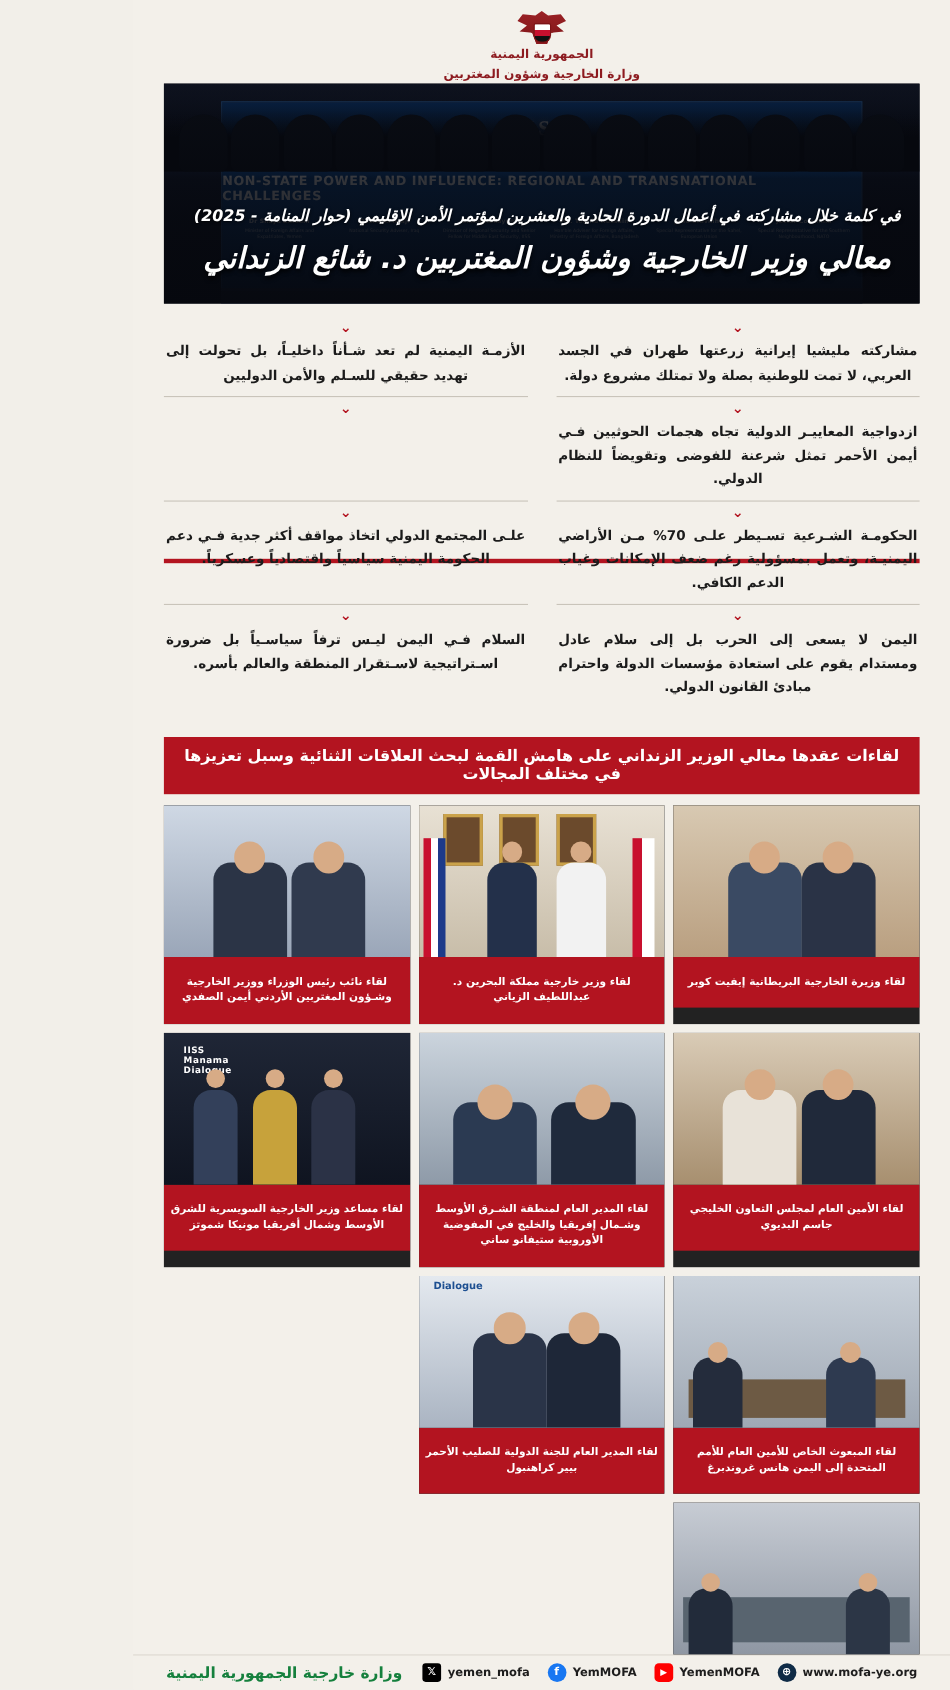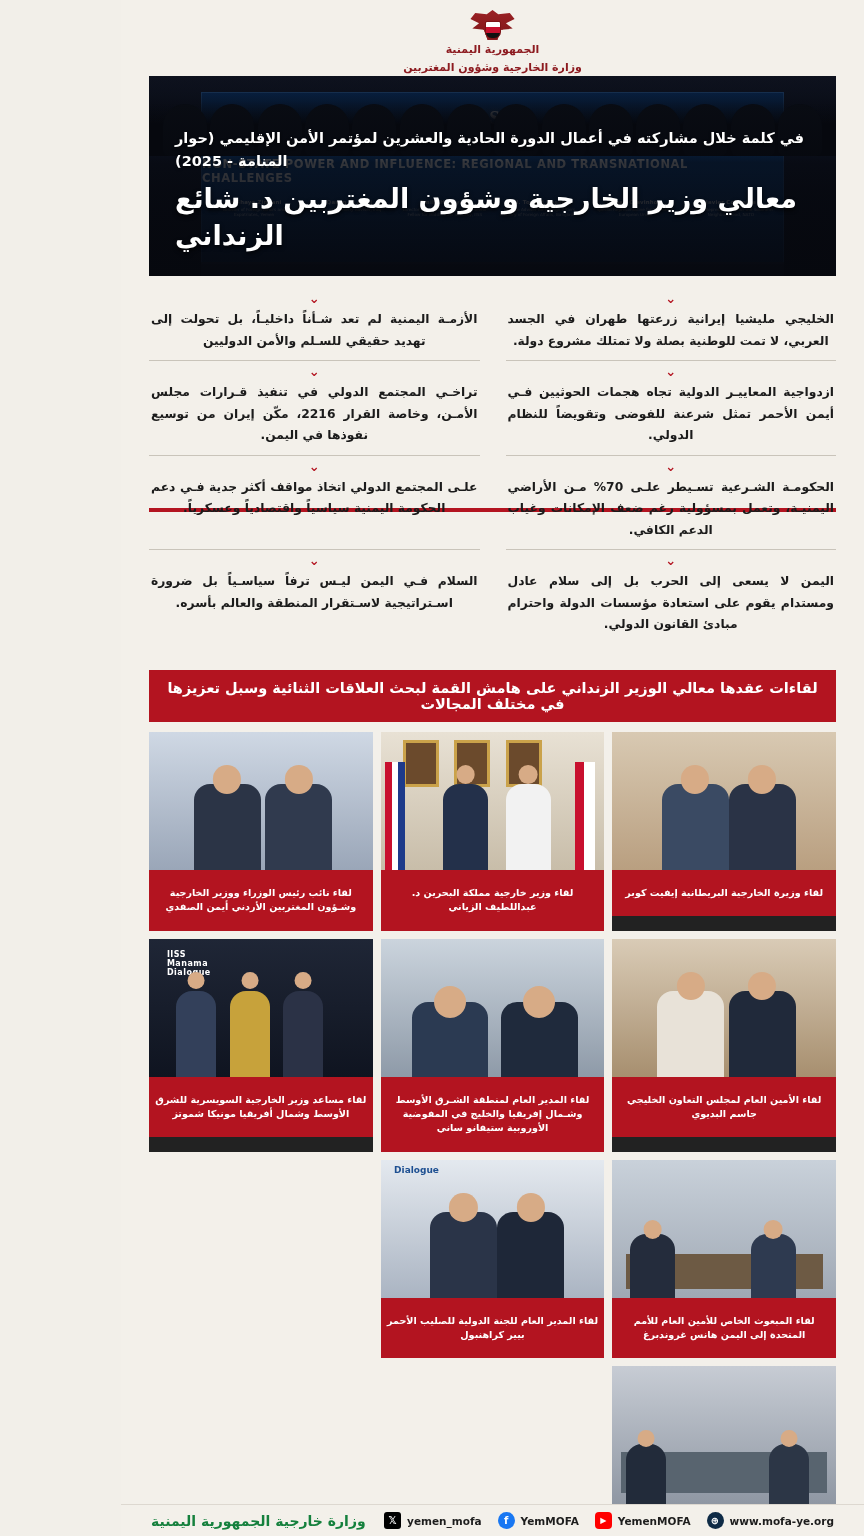--- a/index.html
+++ b/index.html
@@ -143,21 +143,21 @@
   .head {
     width: 44px; height: 52px; border-radius: 22px 22px 6px 6px;
     background: #090c13;
   }
   .hero-fade {
     position: absolute; left: 0; right: 0; bottom: 0; height: 175px;
     background: linear-gradient(180deg, rgba(6,8,14,0) 0%, rgba(6,8,14,.82) 35%, rgba(6,8,14,.96) 100%);
   }
   .hero-text {
     position: absolute; right: 16px; left: 26px; bottom: 22px;
-    text-align: left; color: #fff;
+    text-align: center; color: #fff; font-style: italic;
   }
   .hero-kicker {
     font-size: 14.5px; font-weight: bold; line-height: 1.6;
     text-shadow: 0 1px 3px rgba(0,0,0,.8);
   }
   .hero-name {
     font-size: 27px; font-weight: bold; margin-top: 8px; line-height: 1.35;
     text-shadow: 0 2px 4px rgba(0,0,0,.85);
   }
   .hero-rule {
@@ -348,33 +348,32 @@
     <div class="hero-text">
       <div class="hero-kicker">في كلمة خلال مشاركته في أعمال الدورة الحادية والعشرين لمؤتمر الأمن الإقليمي (حوار المنامة - 2025)</div>
       <div class="hero-name">معالي وزير الخارجية وشؤون المغتربين د. شائع الزنداني</div>
     </div>
   </div>
   <div class="hero-rule"></div>
 
   <div class="points">
     <div class="point">
       <span class="chev">⌄</span>
-      <p>الخليجي مليشيا إيرانية زرعتها طهران في الجسد العربي، لا تمت للوطنية بصلة ولا تمتلك مشروع دولة.</p>
+      <p>مشاركته مليشيا إيرانية زرعتها طهران في الجسد العربي، لا تمت للوطنية بصلة ولا تمتلك مشروع دولة.</p>
     </div>
     <div class="point">
       <span class="chev">⌄</span>
       <p>الأزمـة اليمنية لم تعد شـأناً داخليـاً، بل تحولت إلى تهديد حقيقي للسـلم والأمن الدوليين</p>
     </div>
     <div class="point">
       <span class="chev">⌄</span>
       <p>ازدواجية المعاييـر الدولية تجاه هجمات الحوثيين فـي أيمن الأحمر تمثل شرعنة للفوضى وتقويضاً للنظام الدولي.</p>
     </div>
     <div class="point">
       <span class="chev">⌄</span>
-      <p>تراخـي المجتمع الدولي في تنفيذ قـرارات مجلس الأمـن، وخاصة القرار 2216، مكّن إيران من توسيع نفوذها في اليمن.</p>
     </div>
     <div class="point">
       <span class="chev">⌄</span>
       <p>الحكومـة الشـرعية تسـيطر علـى 70% مـن الأراضي اليمنيـة، وتعمل بمسؤولية رغم ضعف الإمكانات وغياب الدعم الكافي.</p>
     </div>
     <div class="point">
       <span class="chev">⌄</span>
       <p>علـى المجتمع الدولي اتخاذ مواقف أكثر جدية فـي دعم الحكومة اليمنية سياسياً واقتصادياً وعسكرياً.</p>
     </div>
     <div class="point">

